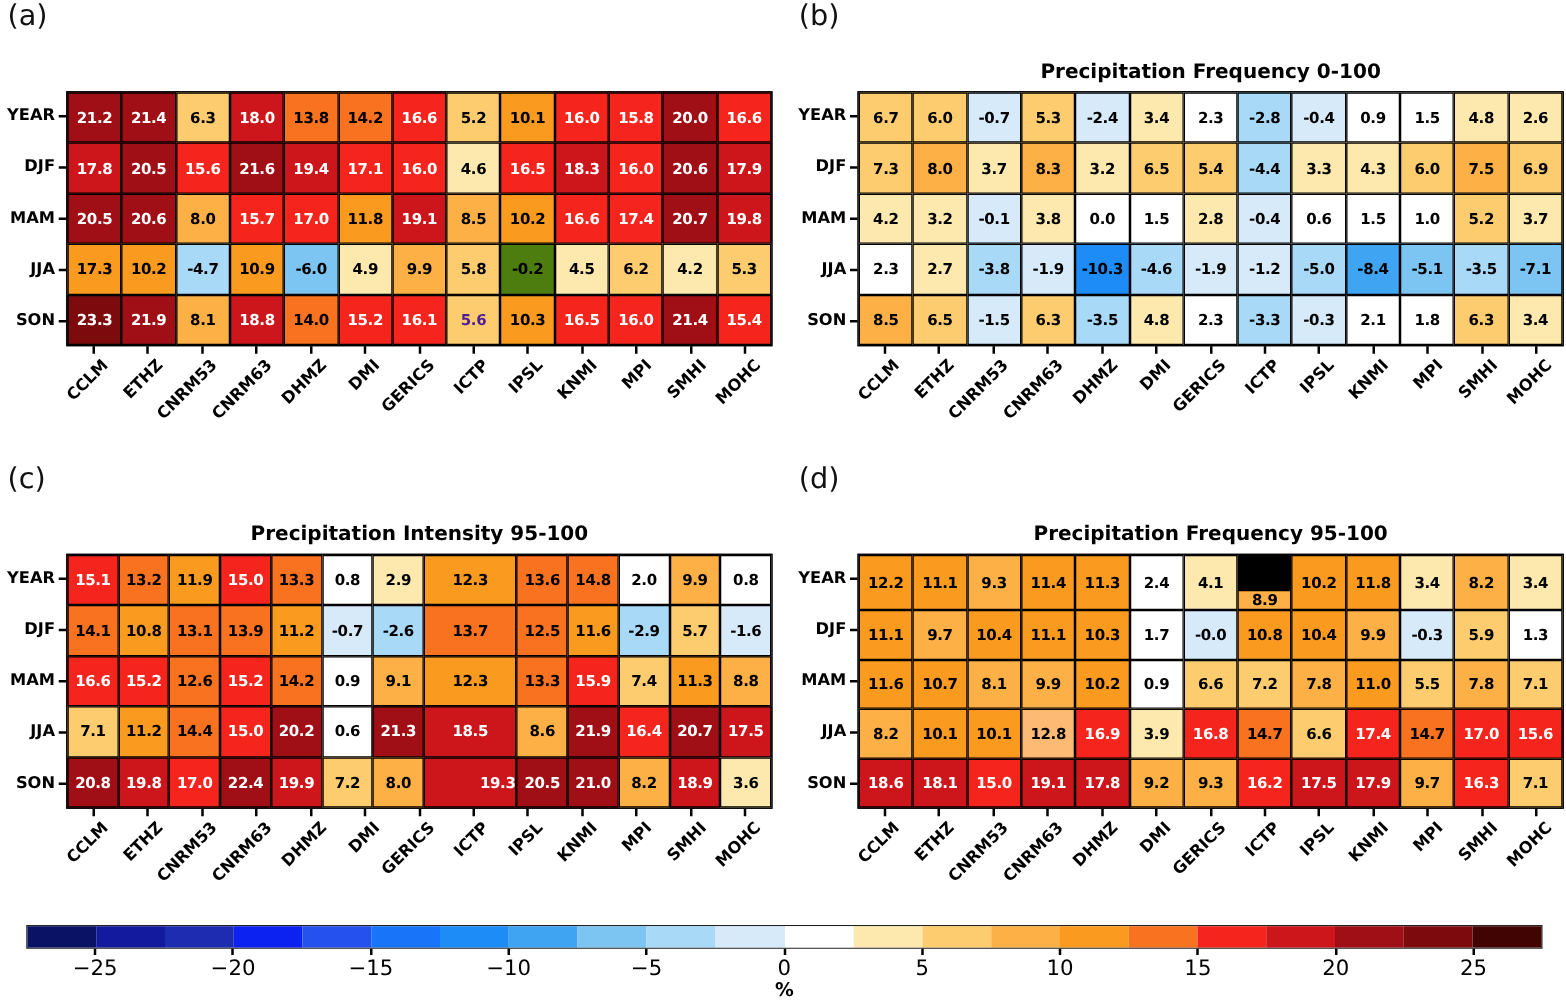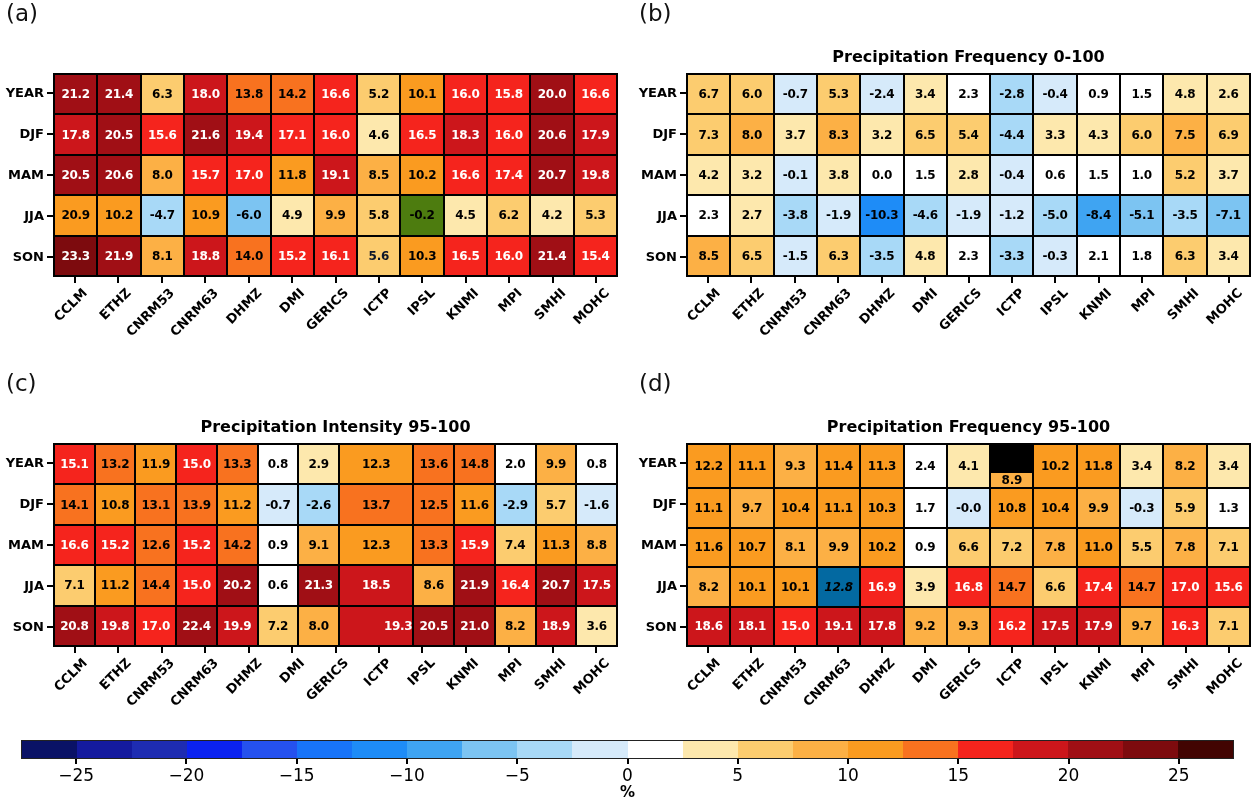--- a/index.html
+++ b/index.html
@@ -79,41 +79,41 @@
         <div class="cell" style="background: rgb(245, 36, 29); color: rgb(255, 255, 255);">15.7</div>
         <div class="cell" style="background: rgb(245, 36, 29); color: rgb(255, 255, 255);">17.0</div>
         <div class="cell" style="background: rgb(250, 155, 32); color: rgb(0, 0, 0);">11.8</div>
         <div class="cell" style="background: rgb(204, 22, 27); color: rgb(255, 255, 255);">19.1</div>
         <div class="cell" style="background: rgb(252, 176, 69); color: rgb(0, 0, 0);">8.5</div>
         <div class="cell" style="background: rgb(250, 155, 32); color: rgb(0, 0, 0);">10.2</div>
         <div class="cell" style="background: rgb(245, 36, 29); color: rgb(255, 255, 255);">16.6</div>
         <div class="cell" style="background: rgb(245, 36, 29); color: rgb(255, 255, 255);">17.4</div>
         <div class="cell" style="background: rgb(160, 15, 21); color: rgb(255, 255, 255);">20.7</div>
         <div class="cell" style="background: rgb(204, 22, 27); color: rgb(255, 255, 255);">19.8</div>
-        <div class="cell" style="background: rgb(250, 155, 32); color: rgb(0, 0, 0);">20.9</div>
+        <div class="cell" style="background: rgb(250, 155, 32); color: rgb(0, 0, 0);">17.3</div>
         <div class="cell" style="background: rgb(250, 155, 32); color: rgb(0, 0, 0);">10.2</div>
         <div class="cell" style="background: rgb(168, 217, 247); color: rgb(0, 0, 0);">-4.7</div>
         <div class="cell" style="background: rgb(250, 155, 32); color: rgb(0, 0, 0);">10.9</div>
         <div class="cell" style="background: rgb(124, 196, 242); color: rgb(0, 0, 0);">-6.0</div>
         <div class="cell" style="background: rgb(253, 232, 173); color: rgb(0, 0, 0);">4.9</div>
         <div class="cell" style="background: rgb(252, 176, 69); color: rgb(0, 0, 0);">9.9</div>
         <div class="cell" style="background: rgb(252, 204, 111); color: rgb(0, 0, 0);">5.8</div>
         <div class="cell" style="background: #4d7c0f; color: rgb(0, 0, 0);">-0.2</div>
         <div class="cell" style="background: rgb(253, 232, 173); color: rgb(0, 0, 0);">4.5</div>
         <div class="cell" style="background: rgb(252, 204, 111); color: rgb(0, 0, 0);">6.2</div>
         <div class="cell" style="background: rgb(253, 232, 173); color: rgb(0, 0, 0);">4.2</div>
         <div class="cell" style="background: rgb(252, 204, 111); color: rgb(0, 0, 0);">5.3</div>
         <div class="cell" style="background: rgb(125, 11, 14); color: rgb(255, 255, 255);">23.3</div>
         <div class="cell" style="background: rgb(160, 15, 21); color: rgb(255, 255, 255);">21.9</div>
         <div class="cell" style="background: rgb(252, 176, 69); color: rgb(0, 0, 0);">8.1</div>
         <div class="cell" style="background: rgb(204, 22, 27); color: rgb(255, 255, 255);">18.8</div>
         <div class="cell" style="background: rgb(248, 114, 31); color: rgb(0, 0, 0);">14.0</div>
         <div class="cell" style="background: rgb(245, 36, 29); color: rgb(255, 255, 255);">15.2</div>
         <div class="cell" style="background: rgb(245, 36, 29); color: rgb(255, 255, 255);">16.1</div>
-        <div class="cell" style="background: rgb(252, 204, 111); color: #0f172a;">5.6</div>
+        <div class="cell" style="background: rgb(252, 204, 111); color: #4c1d95;">5.6</div>
         <div class="cell" style="background: rgb(250, 155, 32); color: rgb(0, 0, 0);">10.3</div>
         <div class="cell" style="background: rgb(245, 36, 29); color: rgb(255, 255, 255);">16.5</div>
         <div class="cell" style="background: rgb(245, 36, 29); color: rgb(255, 255, 255);">16.0</div>
         <div class="cell" style="background: rgb(160, 15, 21); color: rgb(255, 255, 255);">21.4</div>
         <div class="cell" style="background: rgb(245, 36, 29); color: rgb(255, 255, 255);">15.4</div>
       </div>
   <div class="rlab" style="top: 86.4px;">YEAR</div>
       <div class="rtick" style="top: 92.4px;"></div>
       <div class="rlab" style="top: 127.2px;">DJF</div>
       <div class="rtick" style="top: 133.2px;"></div>
@@ -484,21 +484,21 @@
         <div class="cell" style="background: rgb(252, 204, 111); color: rgb(0, 0, 0);">6.6</div>
         <div class="cell" style="background: rgb(252, 204, 111); color: rgb(0, 0, 0);">7.2</div>
         <div class="cell" style="background: rgb(252, 176, 69); color: rgb(0, 0, 0);">7.8</div>
         <div class="cell" style="background: rgb(250, 155, 32); color: rgb(0, 0, 0);">11.0</div>
         <div class="cell" style="background: rgb(252, 204, 111); color: rgb(0, 0, 0);">5.5</div>
         <div class="cell" style="background: rgb(252, 176, 69); color: rgb(0, 0, 0);">7.8</div>
         <div class="cell" style="background: rgb(252, 204, 111); color: rgb(0, 0, 0);">7.1</div>
         <div class="cell" style="background: rgb(252, 176, 69); color: rgb(0, 0, 0);">8.2</div>
         <div class="cell" style="background: rgb(250, 155, 32); color: rgb(0, 0, 0);">10.1</div>
         <div class="cell" style="background: rgb(250, 155, 32); color: rgb(0, 0, 0);">10.1</div>
-        <div class="cell" style="background: #0369a1; color: rgb(0, 0, 0); font-style: italic;">12.8</div>
+        <div class="cell" style="background: #fdba74; color: rgb(0, 0, 0);">12.8</div>
         <div class="cell" style="background: rgb(245, 36, 29); color: rgb(255, 255, 255);">16.9</div>
         <div class="cell" style="background: rgb(253, 232, 173); color: rgb(0, 0, 0);">3.9</div>
         <div class="cell" style="background: rgb(245, 36, 29); color: rgb(255, 255, 255);">16.8</div>
         <div class="cell" style="background: rgb(248, 114, 31); color: rgb(0, 0, 0);">14.7</div>
         <div class="cell" style="background: rgb(252, 204, 111); color: rgb(0, 0, 0);">6.6</div>
         <div class="cell" style="background: rgb(245, 36, 29); color: rgb(255, 255, 255);">17.4</div>
         <div class="cell" style="background: rgb(248, 114, 31); color: rgb(0, 0, 0);">14.7</div>
         <div class="cell" style="background: rgb(245, 36, 29); color: rgb(255, 255, 255);">17.0</div>
         <div class="cell" style="background: rgb(245, 36, 29); color: rgb(255, 255, 255);">15.6</div>
         <div class="cell" style="background: rgb(204, 22, 27); color: rgb(255, 255, 255);">18.6</div>

